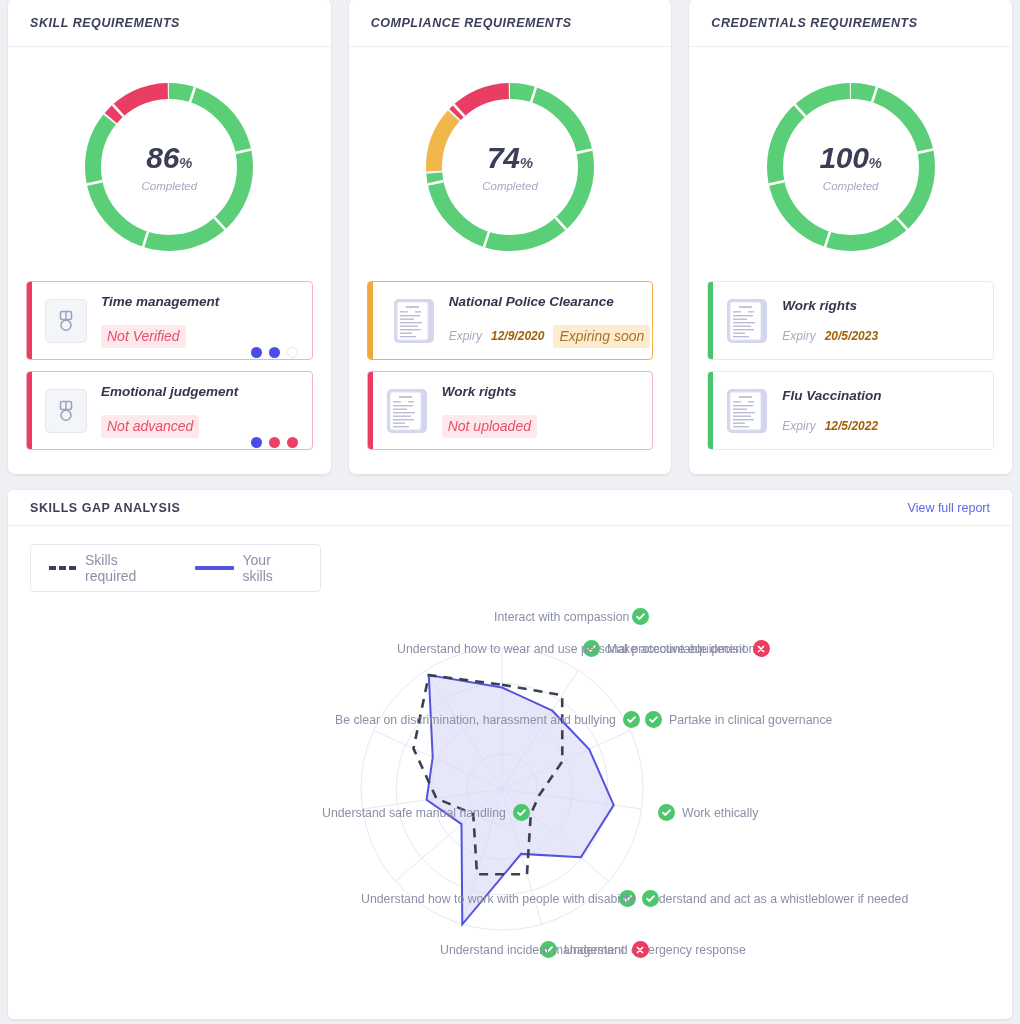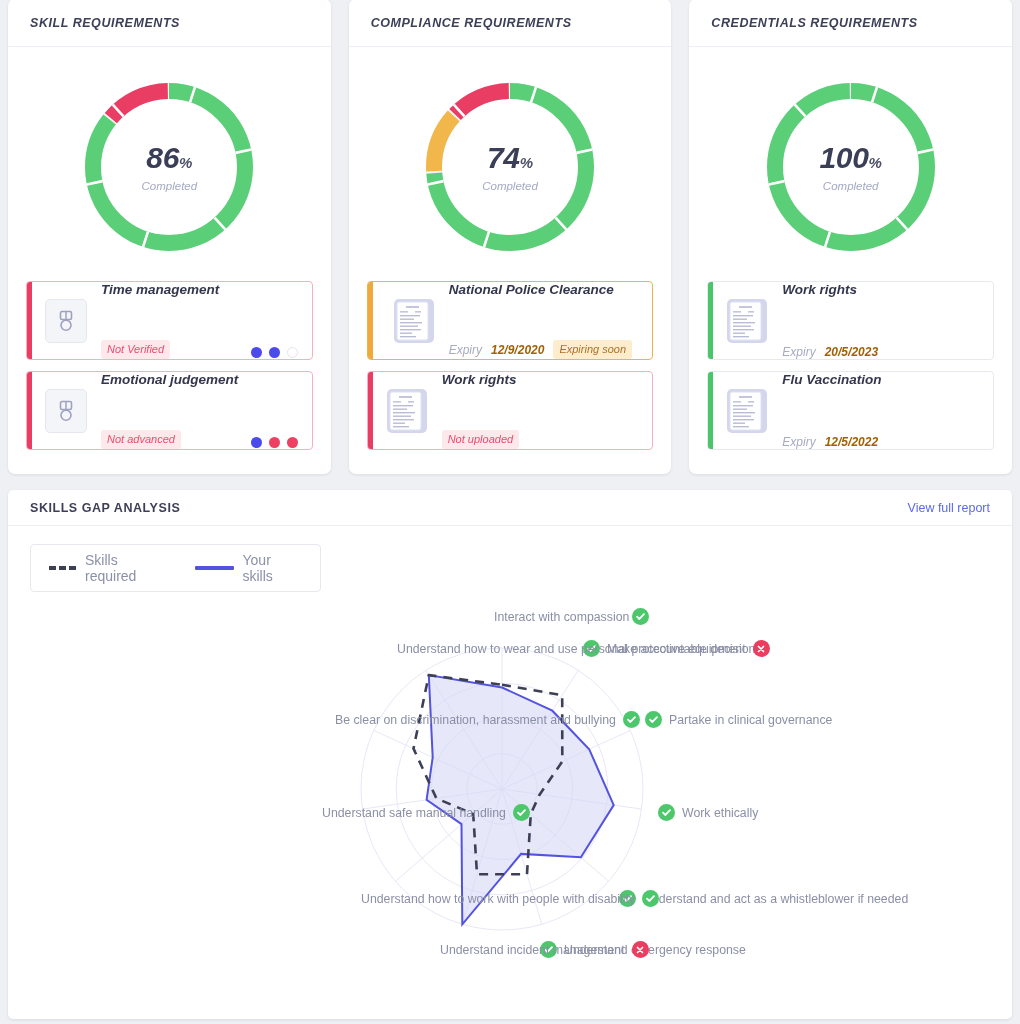--- a/index.html
+++ b/index.html
@@ -124,33 +124,33 @@
     display: flex;
     align-items: center;
     justify-content: center;
   }
   .item-thumb.medal {
     background: #f4f5f9;
     border: 1px solid #e5e7ef;
   }
   .item-thumb.doc { background: transparent; }
 
-  .item-main { flex: 1; min-width: 0; display: flex; flex-direction: column; height: 100%; justify-content: space-between; }
+  .item-main { flex: 1; min-width: 0; display: flex; flex-direction: column; height: 100%; justify-content: center; }
   .item-title {
     font-size: 13.5px;
     font-weight: bold;
     color: #33364d;
     margin-bottom: 16px;
     white-space: nowrap;
   }
   .item-sub { display: flex; align-items: center; gap: 9px; }
 
   .badge {
     display: inline-block;
-    font-size: 11px;
+    font-size: 14px;
     padding: 3px 6px 4px 6px;
     border-radius: 3px;
     white-space: nowrap;
   }
   .badge.pink   { background: #fde8ec; color: #ea4d6c; }
   .badge.amber  { background: #fdeccd; color: #a6742a; }
 
   .expiry-label { font-size: 12px; color: #a7abc2; }
   .expiry-value { font-size: 12px; color: #a16207; font-weight: bold; }
 

